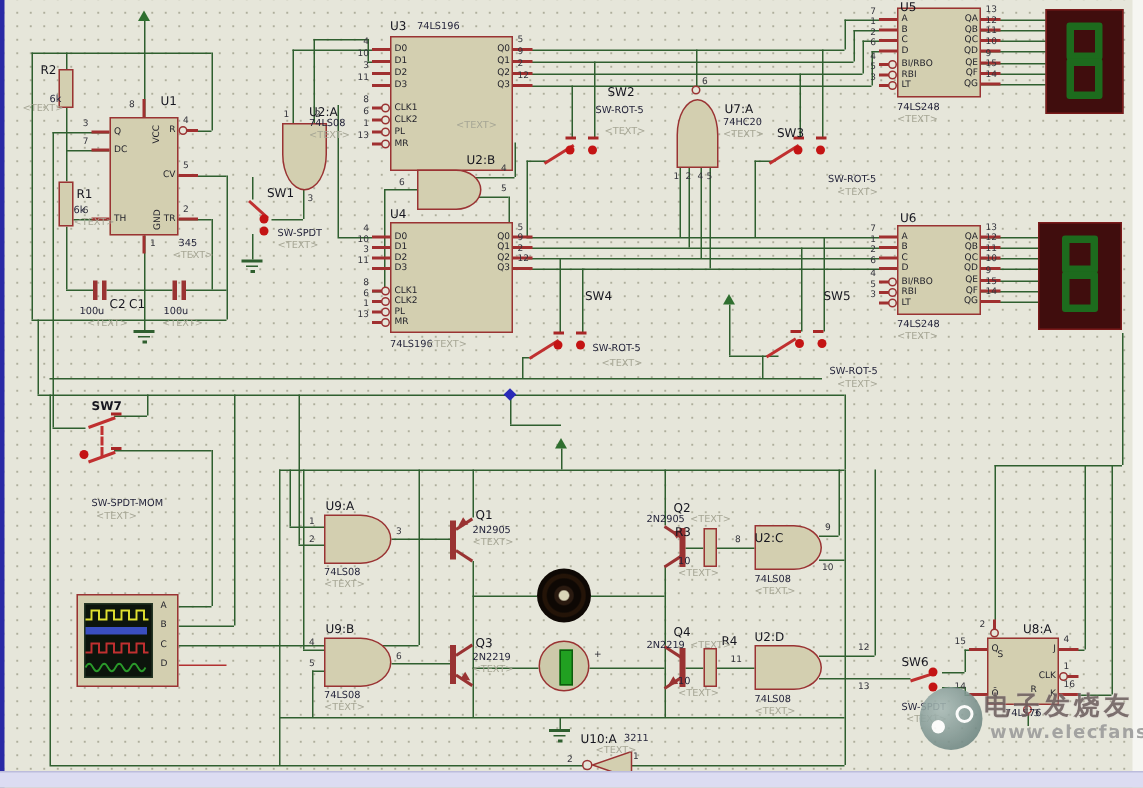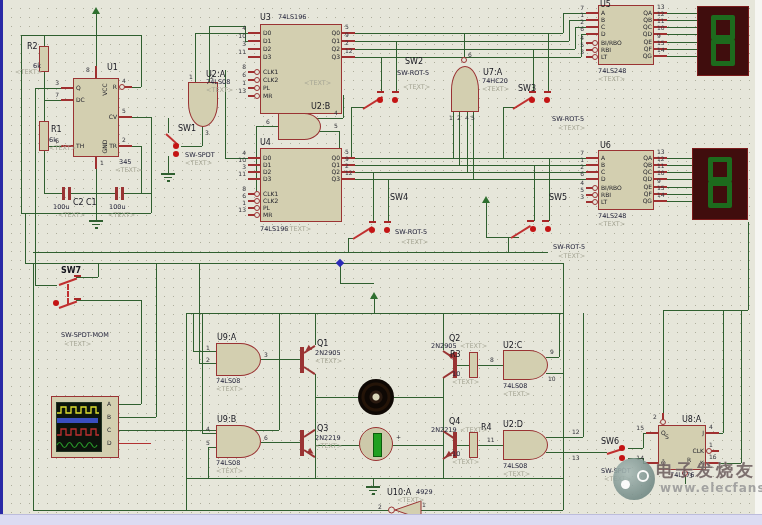--- a/index.html
+++ b/index.html
@@ -553,21 +553,21 @@
       <div class="ref" style="left: 203px; top: 70px;">U2:A</div>
       <div class="part" style="left: 203px; top: 78px;">74LS08</div>
       <div class="note" style="left: 203px; top: 86px;">&lt;TEXT&gt;</div>
       <div class="num" style="left: 186px; top: 73px;">1</div>
       <div class="num" style="left: 207px; top: 73px;">2</div>
       <div class="num" style="left: 202px; top: 129px;">3</div>
       <div class="ref" style="left: 272px; top: 102px; margin-left: 36px;">U2:B</div>
       <div class="num" style="left: 263px; top: 118px;">6</div>
       <div class="num" style="left: 331px; top: 109px;">4</div>
       <div class="num" style="left: 331px; top: 122px;">5</div>
-      <div class="ref" style="left: 500px; top: 341px;">U2:C</div>
+      <div class="ref" style="left: 500px; top: 354px;">U2:C</div>
       <div class="part" style="left: 500px; top: 382px;">74LS08</div>
       <div class="note" style="left: 500px; top: 390px;">&lt;TEXT&gt;</div>
       <div class="num" style="left: 487px; top: 356px;">8</div>
       <div class="num" style="left: 547px; top: 348px;">9</div>
       <div class="num" style="left: 545px; top: 375px;">10</div>
       <div class="ref" style="left: 500px; top: 420px;">U2:D</div>
       <div class="part" style="left: 500px; top: 462px;">74LS08</div>
       <div class="note" style="left: 500px; top: 470px;">&lt;TEXT&gt;</div>
       <div class="num" style="left: 484px; top: 436px;">11</div>
       <div class="num" style="left: 569px; top: 428px;">12</div>
@@ -586,21 +586,21 @@
       <div class="num" style="left: 261px; top: 434px;">6</div>
       <div class="ref" style="left: 480px; top: 68px;">U7:A</div>
       <div class="part" style="left: 479px; top: 77px;">74HC20</div>
       <div class="note" style="left: 479px; top: 85px;">&lt;TEXT&gt;</div>
       <div class="num" style="left: 465px; top: 51px;">6</div>
       <div class="num" style="left: 446px; top: 114px;">1</div>
       <div class="num" style="left: 454px; top: 114px;">2</div>
       <div class="num" style="left: 462px; top: 114px;">4</div>
       <div class="num" style="left: 468px; top: 114px;">5</div>
       <div class="ref" style="left: 384px; top: 488px;">U10:A</div>
-      <div class="part" style="left: 413px; top: 488px;">4929</div>
+      <div class="part" style="left: 413px; top: 488px;">3211</div>
       <div class="note" style="left: 394px; top: 496px;">&lt;TEXT&gt;</div>
       <div class="num" style="left: 375px; top: 503px;">2</div>
       <div class="num" style="left: 419px; top: 501px;">1</div>
       <div class="ref" style="left: 24px; top: 42px;">R2</div>
       <div class="val" style="left: 30px; top: 62px;">6k</div>
       <div class="note" style="left: 12px; top: 68px;">&lt;TEXT&gt;</div>
       <div class="ref" style="left: 48px; top: 125px;">R1</div>
       <div class="val" style="left: 46px; top: 136px;">6k</div>
       <div class="note" style="left: 46px; top: 144px;">&lt;TEXT&gt;</div>
       <div class="ref" style="left: 447px; top: 350px;">R3</div>

